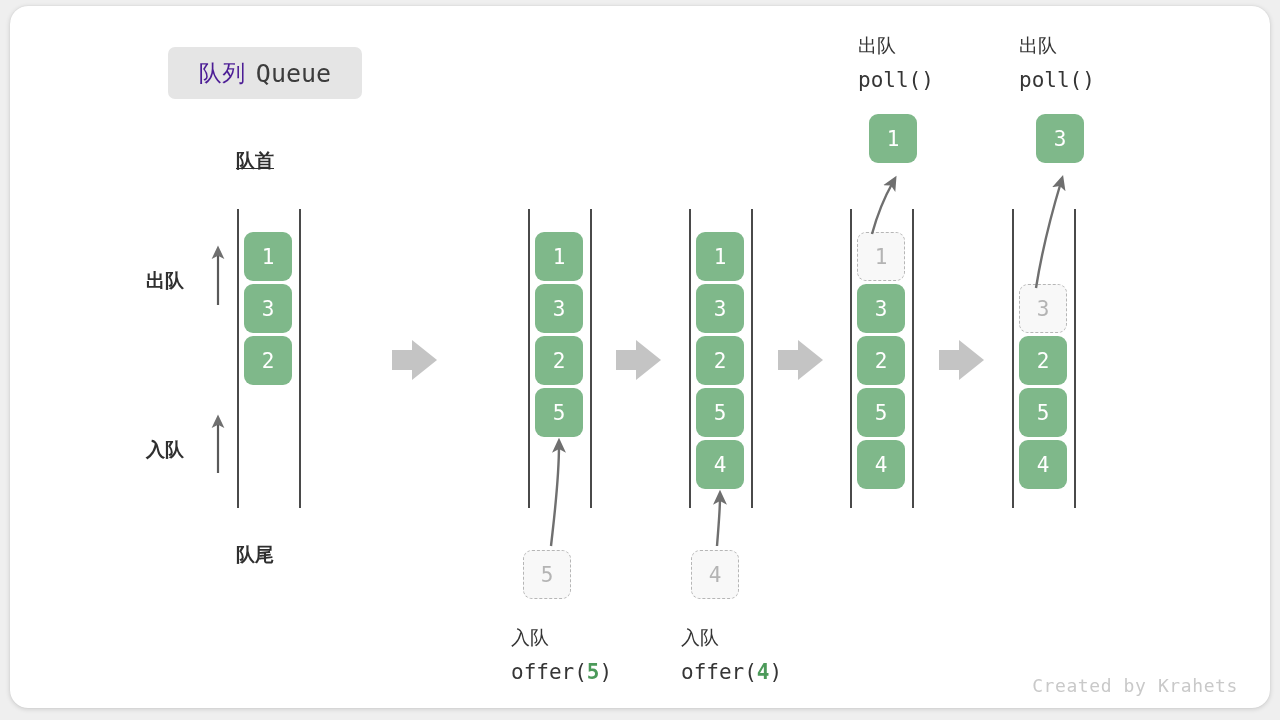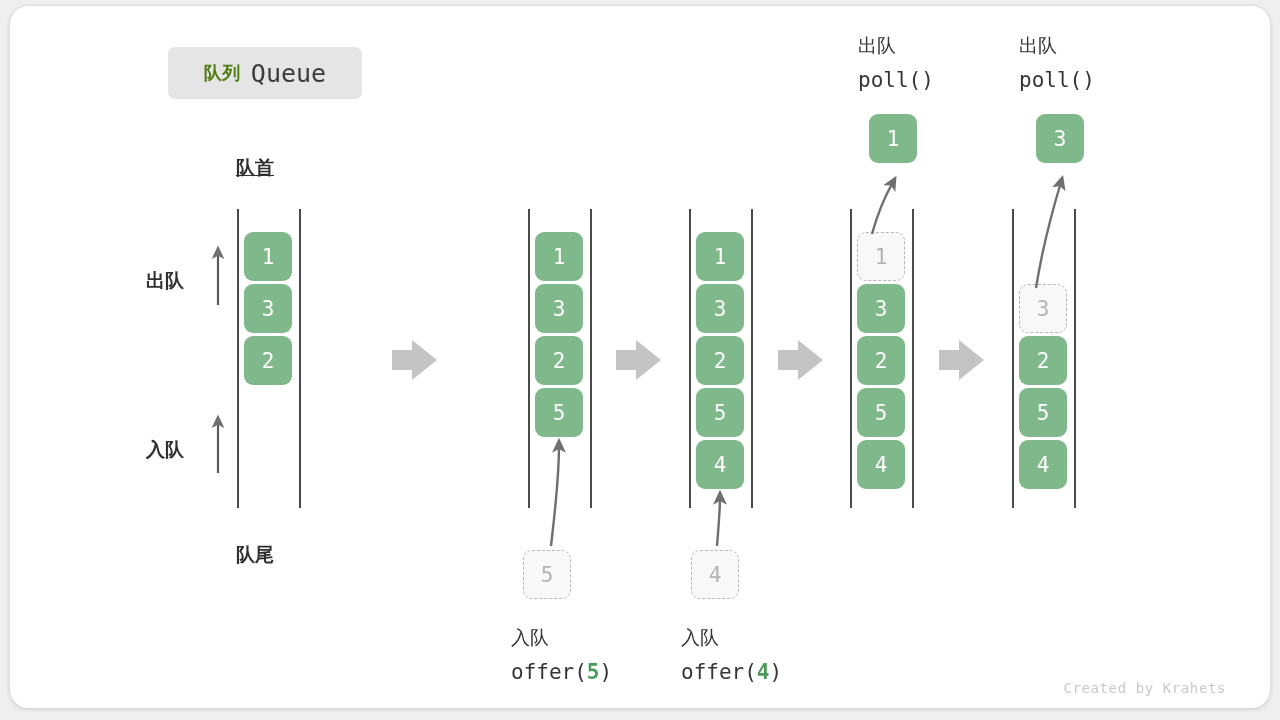--- a/index.html
+++ b/index.html
@@ -45,23 +45,23 @@
     top: 47px;
     width: 194px;
     height: 52px;
     background: #e5e5e5;
     border-radius: 7px;
     display: flex;
     align-items: center;
     justify-content: center;
   }
   .title-cn {
-    font-size: 18px;
-    font-weight: bold;
-    color: #4d7c0f;
+    font-size: 23px;
+    font-weight: normal;
+    color: #4c1d95;
     letter-spacing: 0.5px;
   }
   .title-en {
     font-family: "DejaVu Sans Mono", "Liberation Mono", monospace;
     font-size: 25px;
     color: #3c3c3c;
     margin-left: 10px;
   }
 
   
@@ -87,24 +87,24 @@
   .op-label .l2 {
     display: block;
     font-family: "DejaVu Sans Mono", "Liberation Mono", monospace;
     font-size: 21px;
     color: #353535;
   }
   .op-label .l2 .num { color: #4c9a5a; font-weight: bold; }
 
   .credit {
     position: absolute;
-    right: 54px;
+    right: 42px;
     bottom: 24px;
     font-family: "DejaVu Sans Mono", "Liberation Mono", monospace;
-    font-size: 14px;
+    font-size: 18px;
     color: #c9c9c9;
     letter-spacing: 0.6px;
   }
 
   
   .rail {
     position: absolute;
     width: 1.6px;
     background: #4a4a4a;
   }
@@ -147,21 +147,21 @@
 <div id="canvas">
   <div class="card"></div>
 
   <div class="layer">
 
     <div class="title-chip">
       <span class="title-cn">队列</span>
       <span class="title-en">Queue</span>
     </div>
 
-    <div class="cn-label" style="left:236px; top:155px;text-decoration:underline;">队首</div>
+    <div class="cn-label" style="left:236px; top:148px;text-decoration:underline;">队首</div>
     <div class="cn-label" style="left:236px; top:542px;">队尾</div>
     <div class="cn-label" style="left:146px; top:268px;">出队</div>
     <div class="cn-label" style="left:146px; top:437px;">入队</div>
 
     <div>
       <div class="rail" style="left:237px; top:209px; height:299px;"></div>
       <div class="rail" style="left:299px; top:209px; height:299px;"></div>
       <div class="cell solid" style="left:244px; top:232px;">1</div>
       <div class="cell solid" style="left:244px; top:284px;">3</div>
       <div class="cell solid" style="left:244px; top:336px;">2</div>

